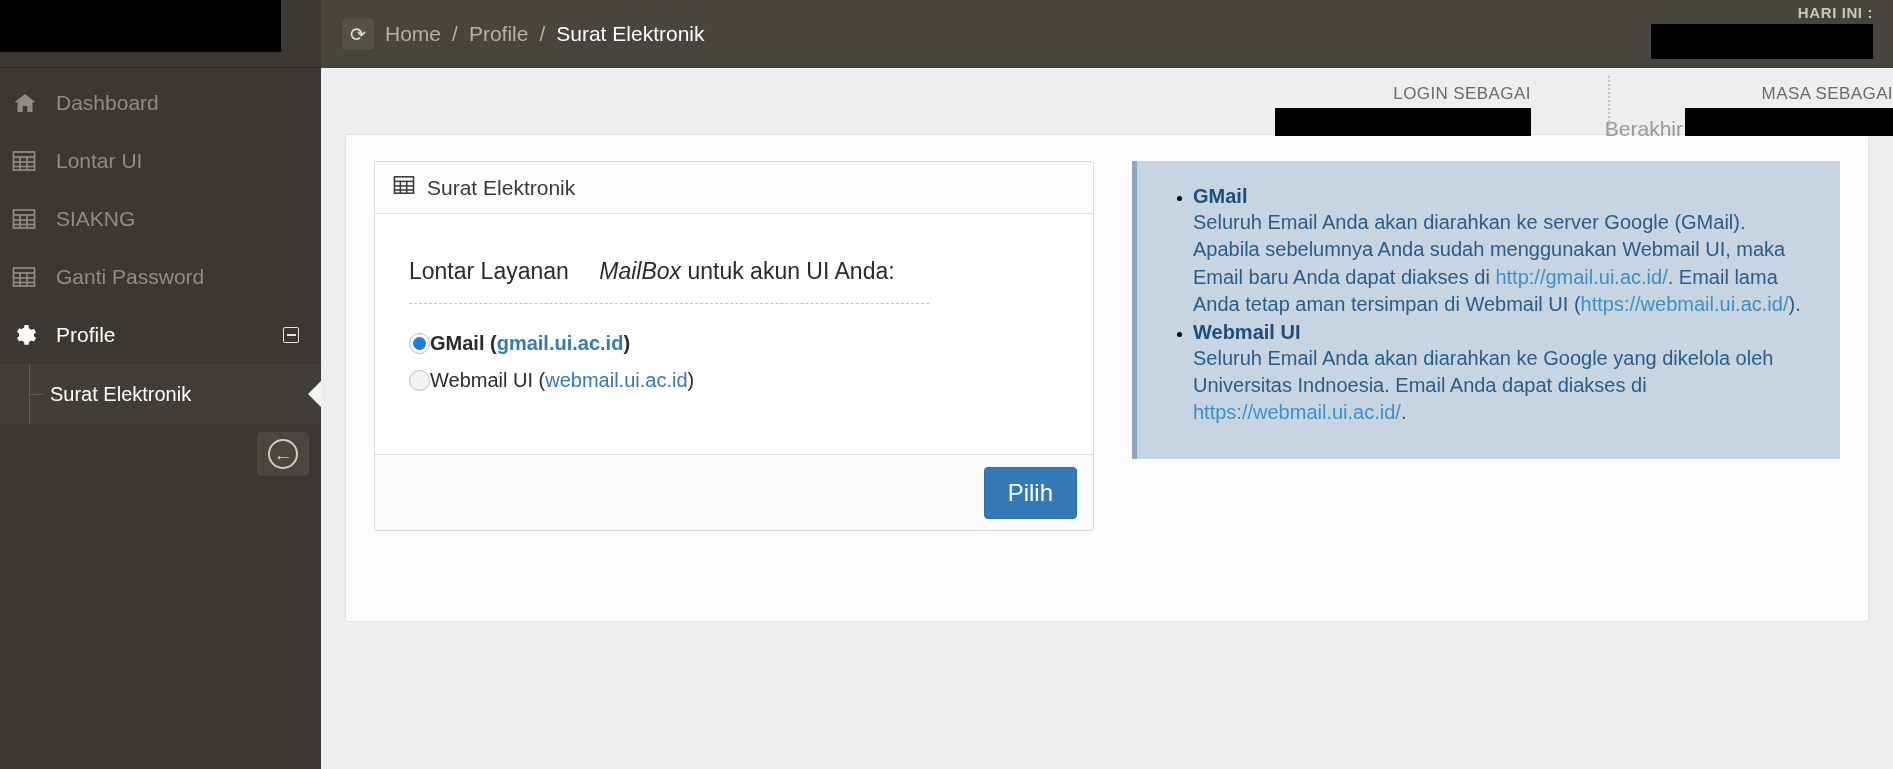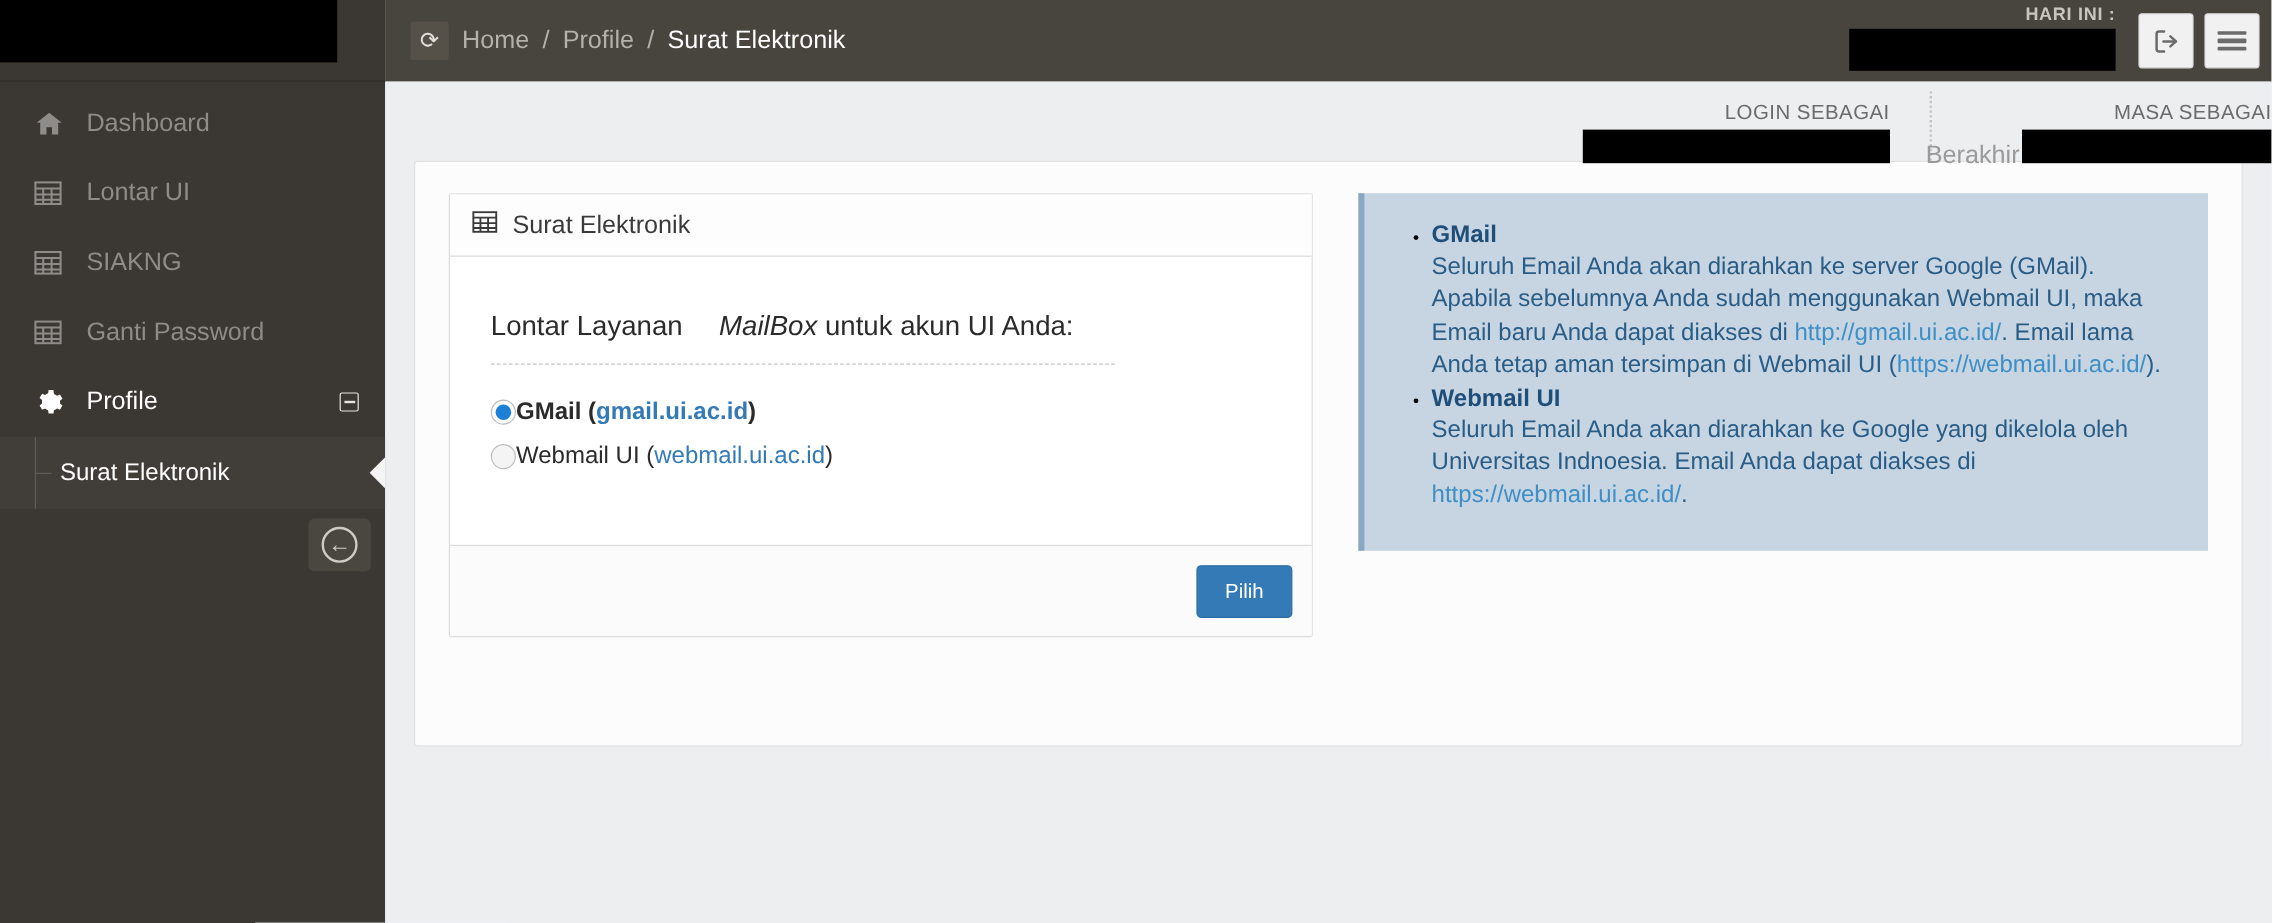--- a/index.html
+++ b/index.html
@@ -25,21 +25,21 @@
   }
   .logo-redact {
     position: absolute; left: 0; top: 0;
     width: 281px; height: 52px;
     background: #000;
   }
   .nav { padding-top: 6px; }
   .nav-item {
     display: flex; align-items: center;
     height: 58px;
-    padding-left: 28px;
+    padding-left: 12px;
     color: #8e8c88;
     font-size: 21px;
     cursor: pointer;
     position: relative;
   }
   .nav-item .nic {
     width: 44px; flex: 0 0 44px;
     display: flex; align-items: center; justify-content: flex-start;
     color: #8e8c88;
   }
@@ -114,21 +114,21 @@
     border-radius: 3px;
     display: flex; align-items: center; justify-content: center;
     color: #e3e0da; font-size: 19px; cursor: pointer;
   }
   .bc-link { color: #b4b1ab; cursor: pointer; }
   .bc-sep { color: #b4b1ab; }
   .bc-current { color: #ffffff; }
 
   .header-right {
     position: absolute; right: 10px; top: 0; height: 68px;
-    display: flex; align-items: flex-start;
+    display: flex; align-items: flex-start; flex-direction: column;
   }
   .hari-ini-block {
     margin-top: 4px; margin-right: 10px;
     display: flex; flex-direction: column; align-items: flex-end;
   }
   .hari-ini-label {
     color: #c8c5c0; font-size: 15px; font-weight: bold;
     letter-spacing: .6px; margin-bottom: 3px;
   }
   .hari-ini-redact { width: 222px; height: 35px; background: #000; }
@@ -147,20 +147,21 @@
   
   .content {
     position: absolute; left: 321px; top: 68px;
     width: 1572px; height: 701px;
     background: #eceef0;
   }
   .infobar {
     height: 66px; position: relative;
     display: flex; justify-content: flex-end; align-items: flex-start;
     padding-right: 0;
+    gap: 44px;
   }
   .info-col {
     padding-top: 16px;
     display: flex; flex-direction: column; align-items: flex-end;
     position: relative;
   }
   .info-label {
     font-size: 17px; color: #6b6b6b; letter-spacing: .4px; margin-bottom: 4px;
   }
   .info-redact { height: 28px; background: #000; }
@@ -226,21 +227,21 @@
 
   .box-foot {
     border-top: 1px solid #dcdcdc;
     background: #fbfbfb;
     height: 76px;
     display: flex; align-items: center; justify-content: flex-end;
     padding-right: 16px;
   }
   .btn-primary {
     background: #337ab7; border: 1px solid #2d6ca2;
-    color: #ffffff; font-size: 17px;
+    color: #ffffff; font-size: 24px;
     padding: 11px 23px; border-radius: 4px; cursor: pointer;
     font-family: "Liberation Sans", sans-serif;
   }
 
   .keterangan {
     flex: 1;
     background: #c7d5e3;
     border-left: 5px solid #8aa7c4;
     padding: 24px 28px 30px 26px;
     height: fit-content;

